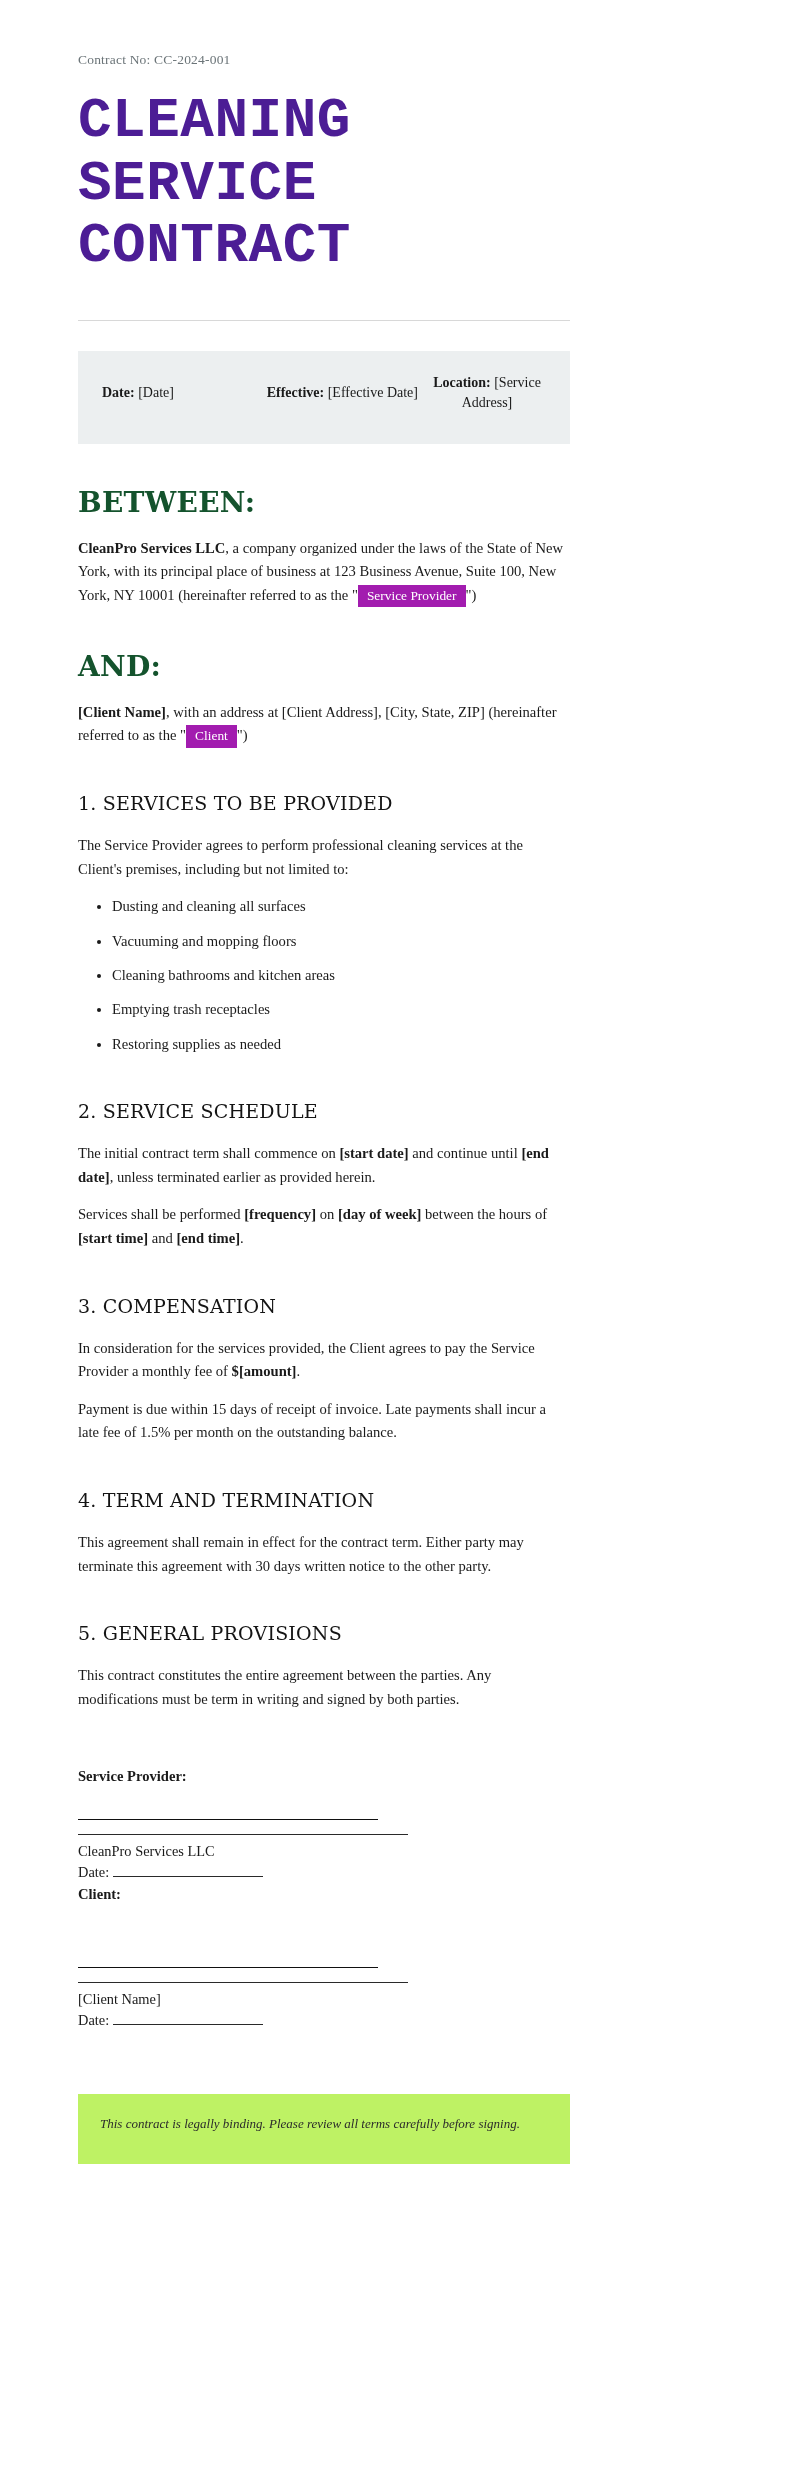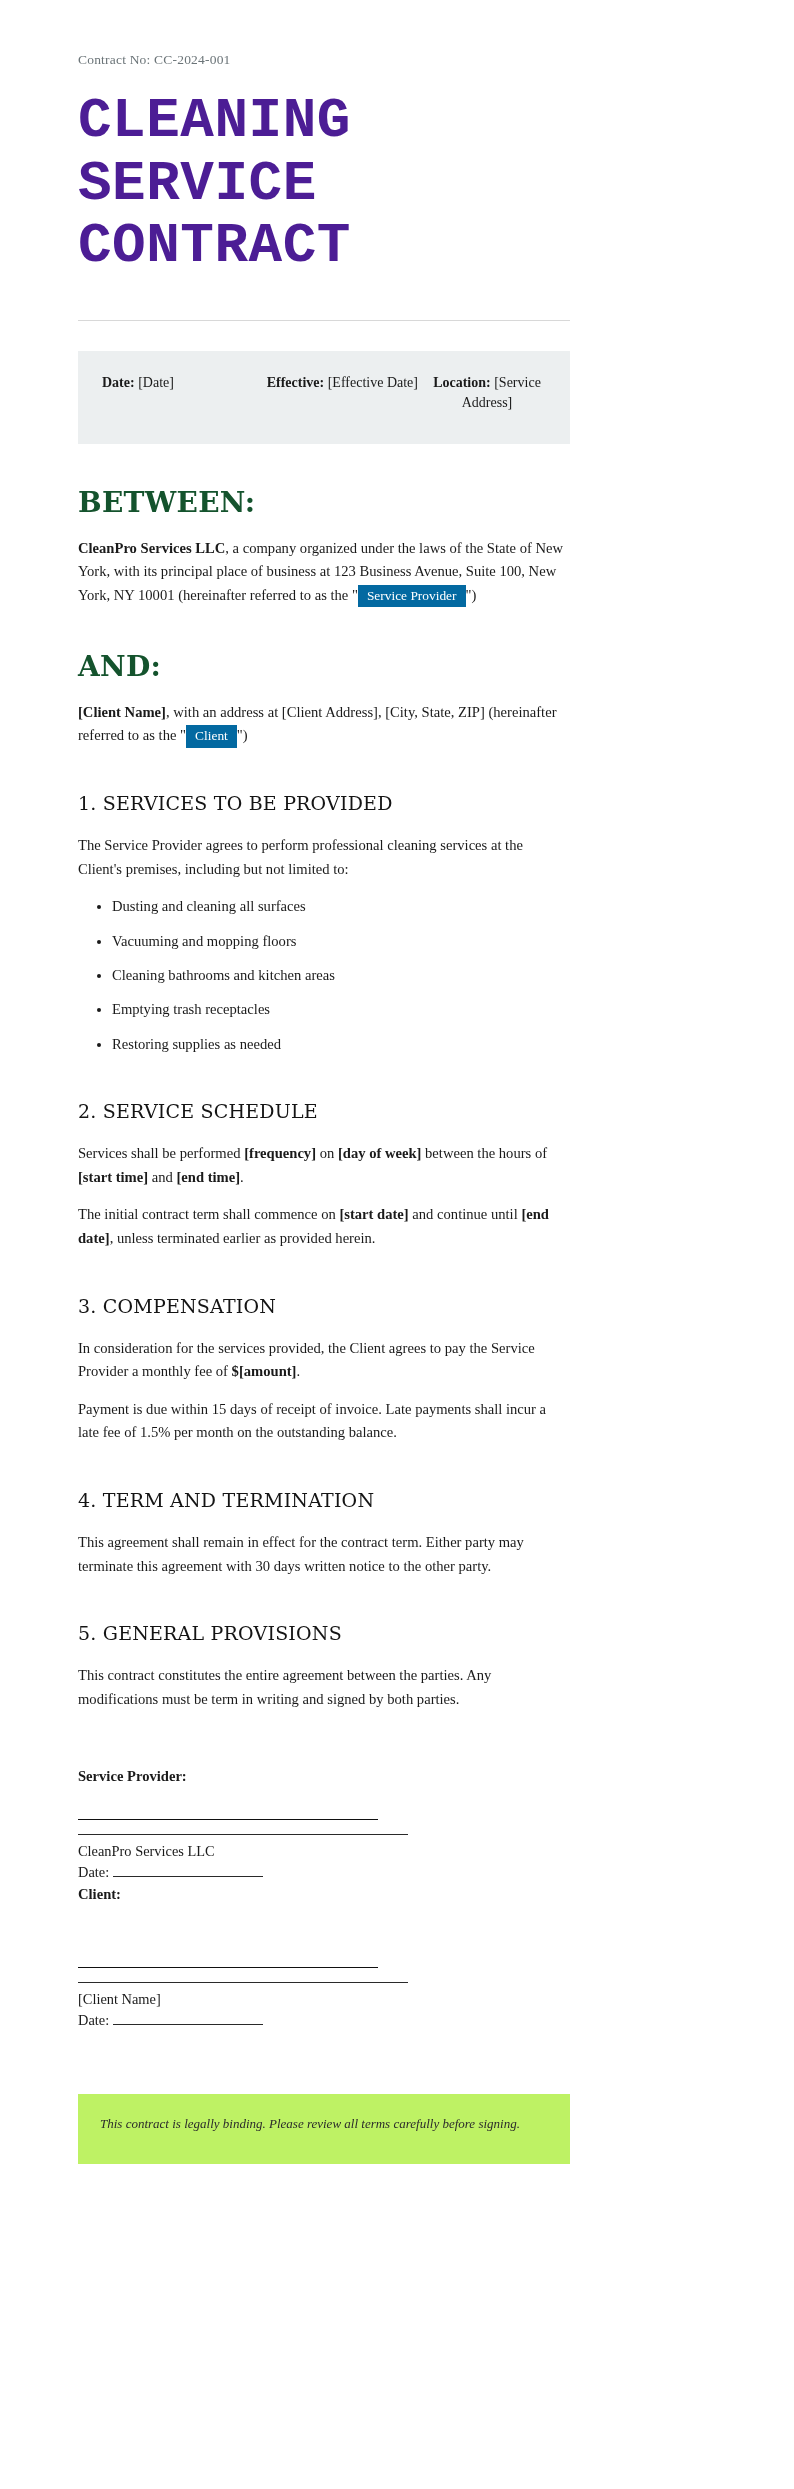--- a/index.html
+++ b/index.html
@@ -43,21 +43,21 @@
   }
 
   
   .meta-bar {
     background: #eceff0;
     margin-top: 30px;
     padding: 22px 24px 30px 24px;
     box-sizing: border-box;
     display: flex;
     justify-content: space-between;
-    align-items: flex-start;
+    align-items: center;
     font-size: 14px;
     line-height: 1.45;
   }
   .meta-item { }
   .meta-item.left  { flex: 0 0 auto; }
   .meta-item.mid   { flex: 0 0 auto; margin-left: auto; }
   .meta-item.right { flex: 0 0 118px; margin-left: 10px; text-align: center; }
   .meta-label { font-weight: 700; }
 
   
@@ -83,21 +83,21 @@
     font-size: 14.6px;
     line-height: 1.62;
     margin: 0 0 14px 0;
     color: #1a1a1a;
   }
   p.party { margin-bottom: 4px; }
   .bold { font-weight: 700; }
 
   .badge {
     display: inline-block;
-    background: #0369a1;
+    background: #a21caf;
     color: #ffffff;
     padding: 2px 9px 3px 9px;
     font-size: 13.4px;
     line-height: 1.3;
     vertical-align: baseline;
   }
 
   ul.service-list {
     margin: 10px 0 6px 0;
     padding-left: 34px;
@@ -204,22 +204,22 @@
       <h2 class="section-heading">1. SERVICES TO BE PROVIDED</h2>
       <p class="body">The Service Provider agrees to perform professional cleaning services at the Client's premises, including but not limited to:</p>
       <ul class="service-list">
         <li>Dusting and cleaning all surfaces</li>
         <li>Vacuuming and mopping floors</li>
         <li>Cleaning bathrooms and kitchen areas</li>
         <li>Emptying trash receptacles</li>
         <li>Restoring supplies as needed</li>
       </ul>
       <h2 class="section-heading">2. SERVICE SCHEDULE</h2>
+      <p class="body"><span>The initial contract term shall commence on </span><span class="bold">[start date]</span><span> and continue until </span><span class="bold">[end date]</span><span>, unless terminated earlier as provided herein.</span></p>
       <p class="body"><span>Services shall be performed </span><span class="bold">[frequency]</span><span> on </span><span class="bold">[day of week]</span><span> between the hours of </span><span class="bold">[start time]</span><span> and </span><span class="bold">[end time]</span><span>.</span></p>
-      <p class="body"><span>The initial contract term shall commence on </span><span class="bold">[start date]</span><span> and continue until </span><span class="bold">[end date]</span><span>, unless terminated earlier as provided herein.</span></p>
       <h2 class="section-heading">3. COMPENSATION</h2>
       <p class="body"><span>In consideration for the services provided, the Client agrees to pay the Service Provider a monthly fee of </span><span class="bold">$[amount]</span><span>.</span></p>
       <p class="body"><span>Payment is due within 15 days of receipt of invoice. Late payments shall incur a late fee of 1.5% per month on the outstanding balance.</span></p>
       <h2 class="section-heading">4. TERM AND TERMINATION</h2>
       <p class="body"><span>This agreement shall remain in effect for the contract term. Either party may terminate this agreement with 30 days written notice to the other party.</span></p>
       <h2 class="section-heading">5. GENERAL PROVISIONS</h2>
       <p class="body"><span>This contract constitutes the entire agreement between the parties. Any modifications must be term in writing and signed by both parties.</span></p>
     </div>
 
   <div class="sig-block">

